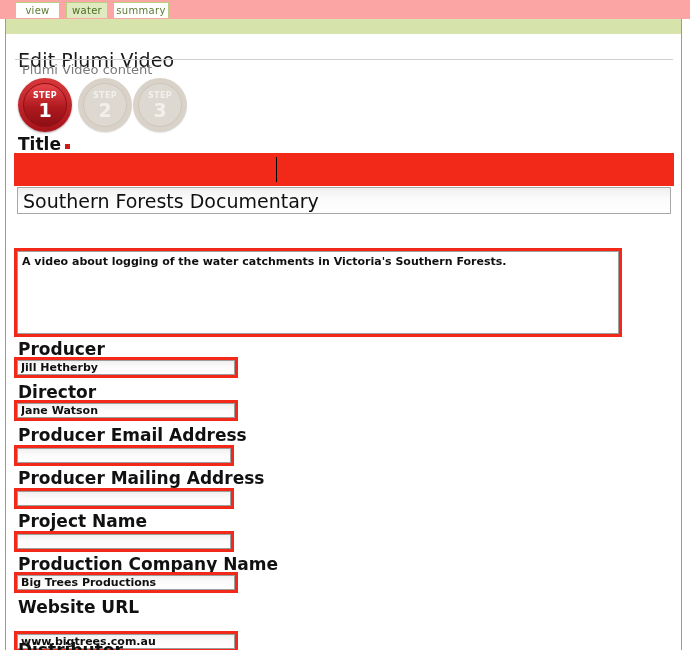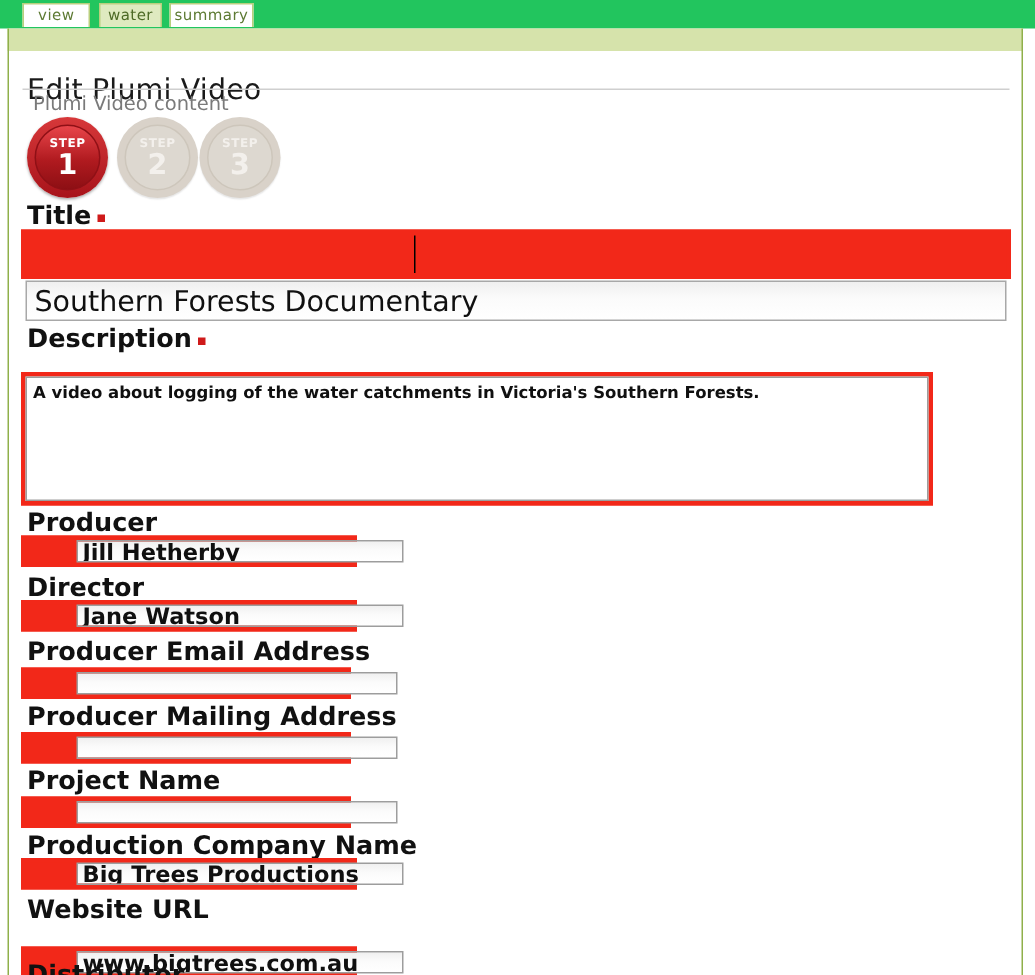--- a/index.html
+++ b/index.html
@@ -14,21 +14,21 @@
     font-family: "DejaVu Sans", "Liberation Sans", sans-serif;
     -webkit-font-smoothing: antialiased;
   }
 
   
   .tabbar {
     position: absolute;
     left: 0; top: 0;
     width: 690px;
     height: 19px;
-    background: #22c55e;
+    background: #fca5a5;
     box-sizing: border-box;
   }
   .tab {
     position: absolute;
     top: 2px;
     height: 16px;
     box-sizing: border-box;
     border: 1px solid #b9cf7e;
     border-bottom: none;
     background: #ffffff;
@@ -214,23 +214,22 @@
     padding: 0 3px;
     line-height: 1;
   }
   .inp.big {
     font-size: 19px;
     border: 1px solid #a8a8a8;
     padding: 0 5px;
     margin-top: 31px;
   }
   .inp.small {
-    font-size: 15px;
-    font-weight: bold;
-    margin-left: 34px;
+    font-size: 11px;
+    font-weight: bold;
   }
   .ta {
     display: block;
     width: 100%;
     height: 100%;
     box-sizing: border-box;
     border: 1px solid #9d9d9d;
     background: #ffffff;
     font-family: "DejaVu Sans", "Liberation Sans", sans-serif;
     font-size: 11px;
@@ -297,23 +296,20 @@
       <div class="flabel">
         <span>Title</span><span class="req"></span>
       </div>
       <div class="hl" style="position:absolute;left:-4px;top:15px;width:660px;height:33px;">
         <input class="inp big" type="text" value="Southern Forests Documentary" placeholder="" style="">
       </div>
       <div class="caret" style="left:258px;top:19px;height:25px;"></div>
     </div>
 
     <div class="field" style="position:absolute;left:0px;top:82px;width:660px;">
-      <div class="flabel">
-        <span>Description</span><span class="req"></span>
-      </div>
       <div class="hl" style="position:absolute;left:-4px;top:28px;width:608px;height:89px;">
         <textarea class="ta" placeholder="" style="">A video about logging of the water catchments in Victoria's Southern Forests.</textarea>
       </div>
     </div>
 
     <div class="field" style="position:absolute;left:0px;top:205px;width:240px;">
       <div class="flabel">Producer</div>
       <div class="hl" style="position:absolute;left:-4px;top:14px;width:224px;height:21px;">
         <input class="inp small" type="text" value="Jill Hetherby" style="">
       </div>

